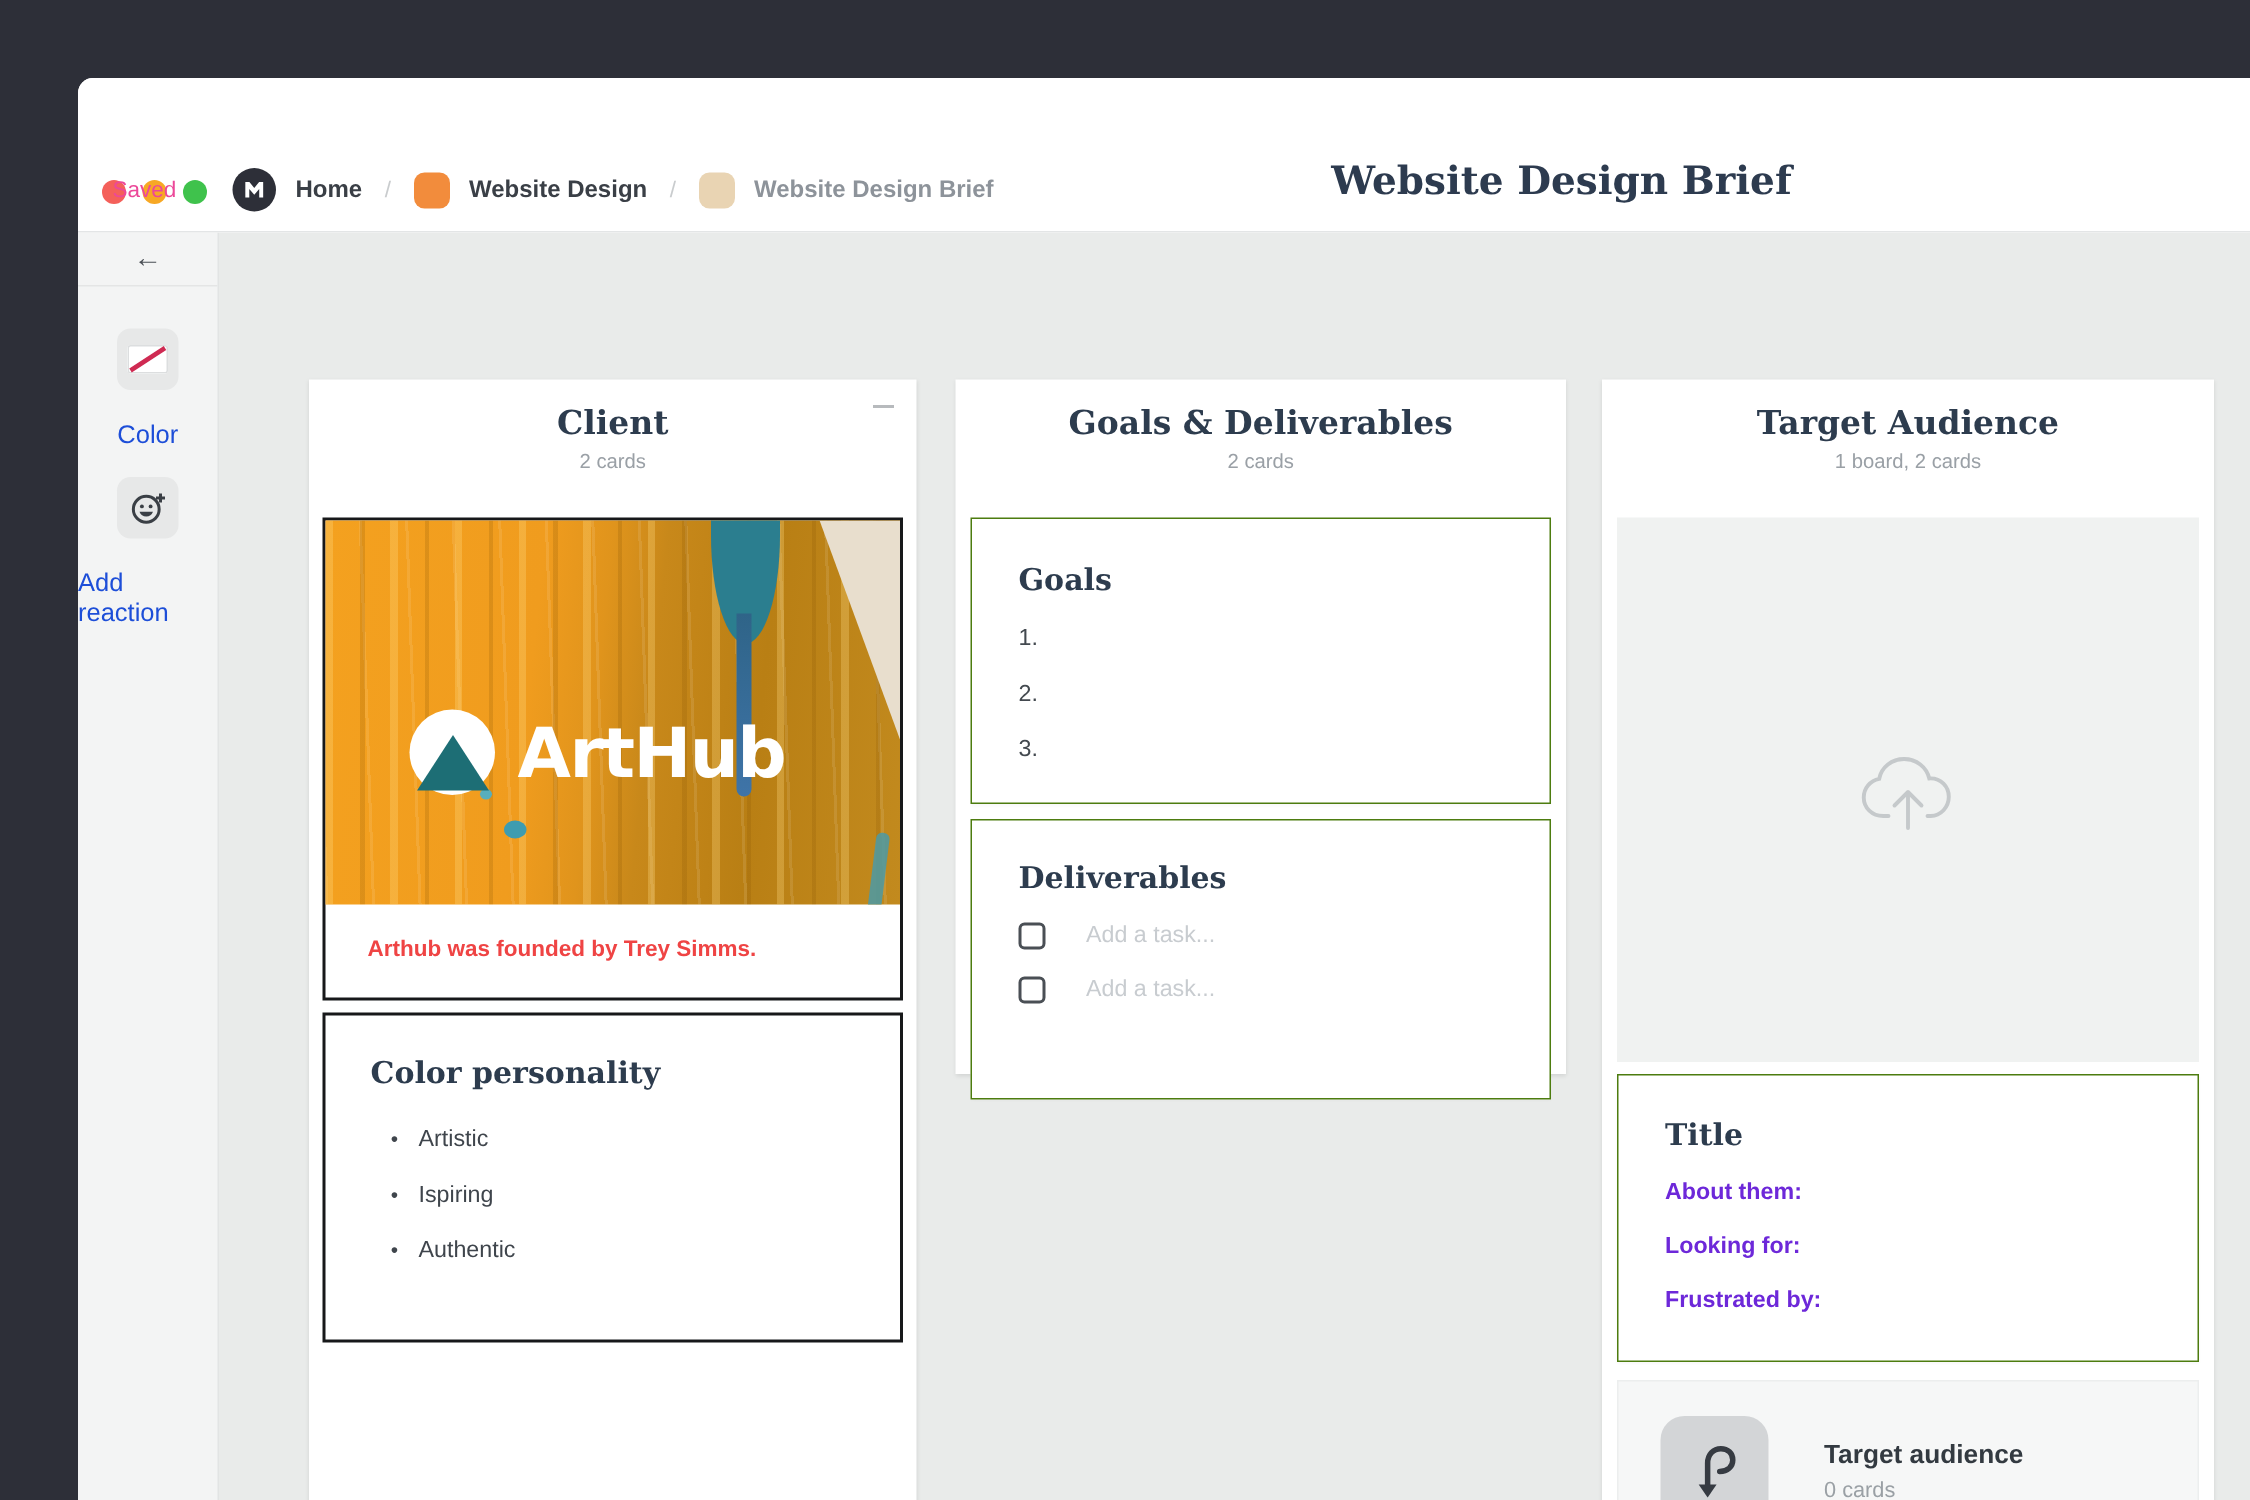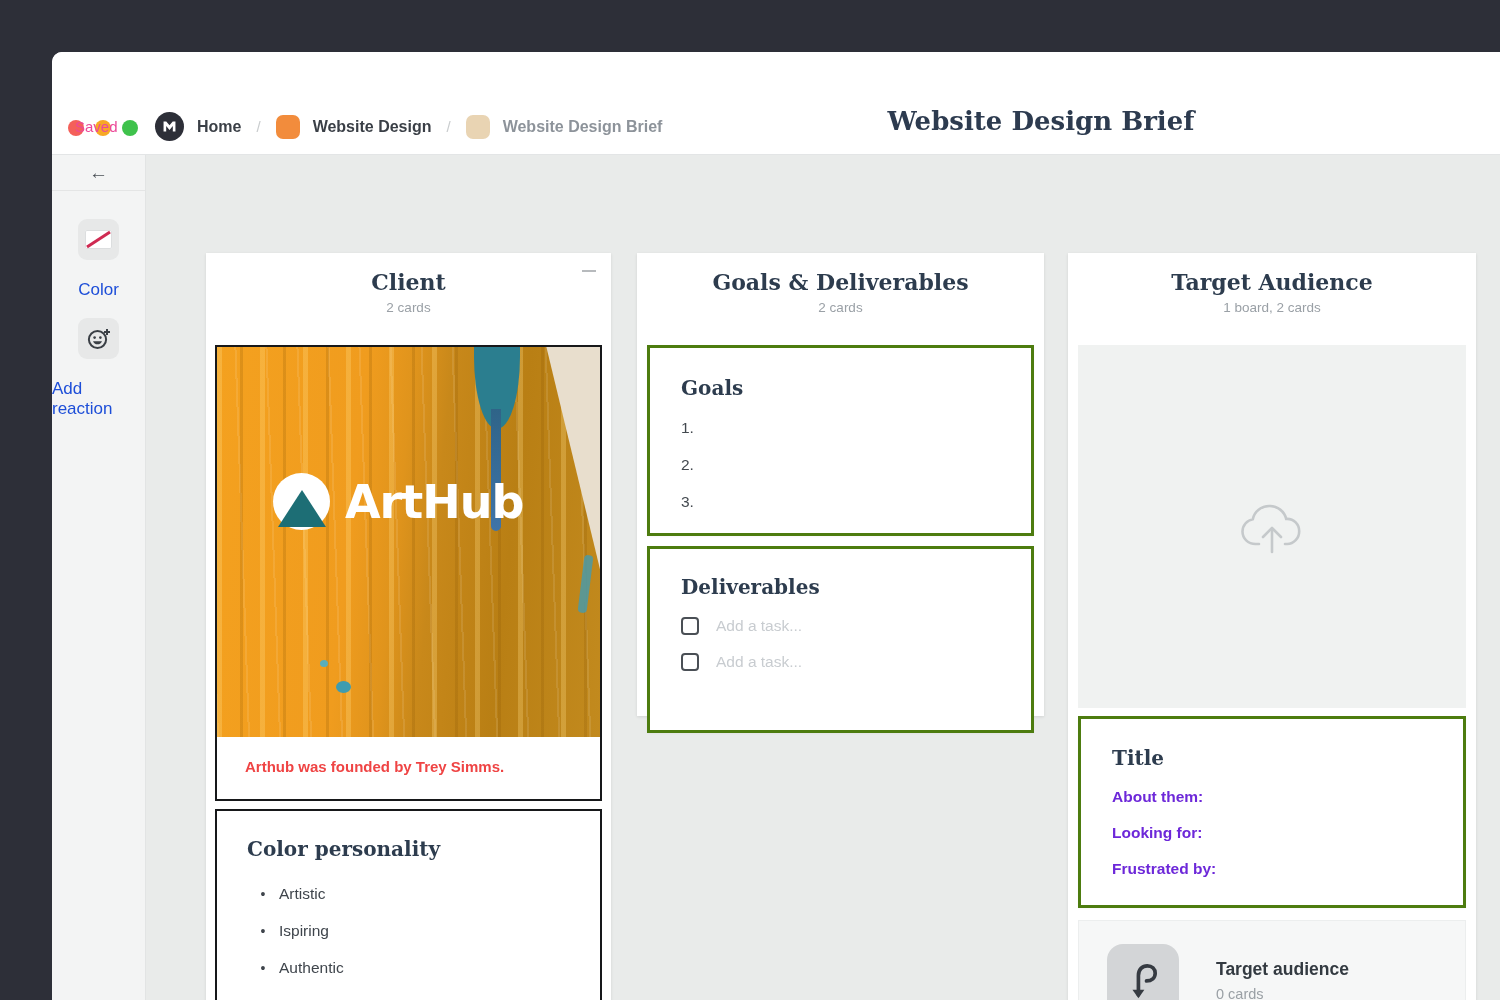--- a/index.html
+++ b/index.html
@@ -51,21 +51,21 @@
   .collapse { position:absolute; top:17px; right:15px; width:14px; height:2px; background:#b7babd; }
 
   #col-client { left:60px; top:98px; width:405px; height:800px; }
   #col-goals  { left:491px; top:98px; width:407px; height:463px; }
   #col-aud    { left:922px; top:98px; width:408px; height:800px; }
 
   .stack { padding:0 9px; display:flex; flex-direction:column; }
 
   
   .card-black { border:2.5px solid #17181a; background:#fff; }
-  .art-image { position:relative; height:390px; overflow:hidden;
+  .art-image { position:relative; height:256px; overflow:hidden;
     background:linear-gradient(96deg,#f4a11f 0%,#f09c1e 36%,#e0941c 47%,#c8881a 56%,#b97f14 74%,#c28a1e 100%); }
   .art-image .streaks { position:absolute; inset:0;
     background:
       repeating-linear-gradient(90deg, rgba(255,219,130,.30) 0 5px, rgba(255,219,130,0) 5px 23px,
                                  rgba(140,88,4,.22) 23px 26px, rgba(140,88,4,0) 26px 43px),
       repeating-linear-gradient(88deg, rgba(255,255,255,.10) 0 2px, rgba(255,255,255,0) 2px 31px); }
   .beige-tri { position:absolute; inset:0; background:#e8decd; clip-path:polygon(86% 0, 100% 0, 100% 57%); }
   .teal-patch { position:absolute; left:67%; top:-6px; width:46px; height:88px; background:#2b7e8f;
                 border-radius:0 0 55% 55% / 0 0 90% 90%; }
   .blue-drip { position:absolute; left:71.5%; top:62px; width:10px; height:122px;
@@ -87,26 +87,26 @@
 
   .brand-card { padding:26px 30px; height:220px; }
   .serif-h { font-family:"DejaVu Serif", serif; font-weight:bold; font-size:20px; color:#2d3c4e; }
   .bullet-list { margin-top:24px; }
   .bullet-row { display:flex; align-items:baseline; margin-bottom:19px; font-size:15.5px; color:#3f454c; }
   .bullet-dot { width:32px; text-align:center; font-size:14px; color:#3f454c; }
   .bullet-label { padding-left:0px; }
 
   
   .stack2 { padding:0 10px; display:flex; flex-direction:column; }
-  .card-plain { border:3px solid #4d7c0f; background:#fff; box-shadow:0 1px 2px rgba(0,0,0,.03); }
+  .card-plain { border:1px solid #4d7c0f; background:#fff; box-shadow:0 1px 2px rgba(0,0,0,.03); }
   .goals-card { height:191px; padding:28px 31px; }
   .num-list { margin-top:17px; }
   .num-item { font-size:15.5px; color:#43494f; margin-top:19px; }
   .deliv-card { height:187px; padding:26px 31px; margin-top:10px; }
-  .task-row { display:flex; align-items:center; gap:17px; margin-top:18px; }
+  .task-row { display:flex; align-items:center; gap:27px; margin-top:18px; }
   .task-row:first-of-type { margin-top:20px; }
   .checkbox { width:18px; height:18px; border:2px solid #4a4f55; border-radius:4px; background:#fff; }
   .task-ph { font-size:15.5px; color:#c8ccd0; }
 
   
   .upload-card { height:363px; background:#f0f2f1; display:flex; align-items:center; justify-content:center; }
   .persona-card { height:192px; padding:27px 31px; margin-top:8px; }
   .persona-field { font-size:15.5px; font-weight:bold; color:#6d28d9; margin-top:18px; }
   .board-row { margin-top:12px; background:#f6f7f7; border:1px solid #eceeee; padding:17px 28px; height:120px;
                display:flex; align-items:center; gap:37px; }

